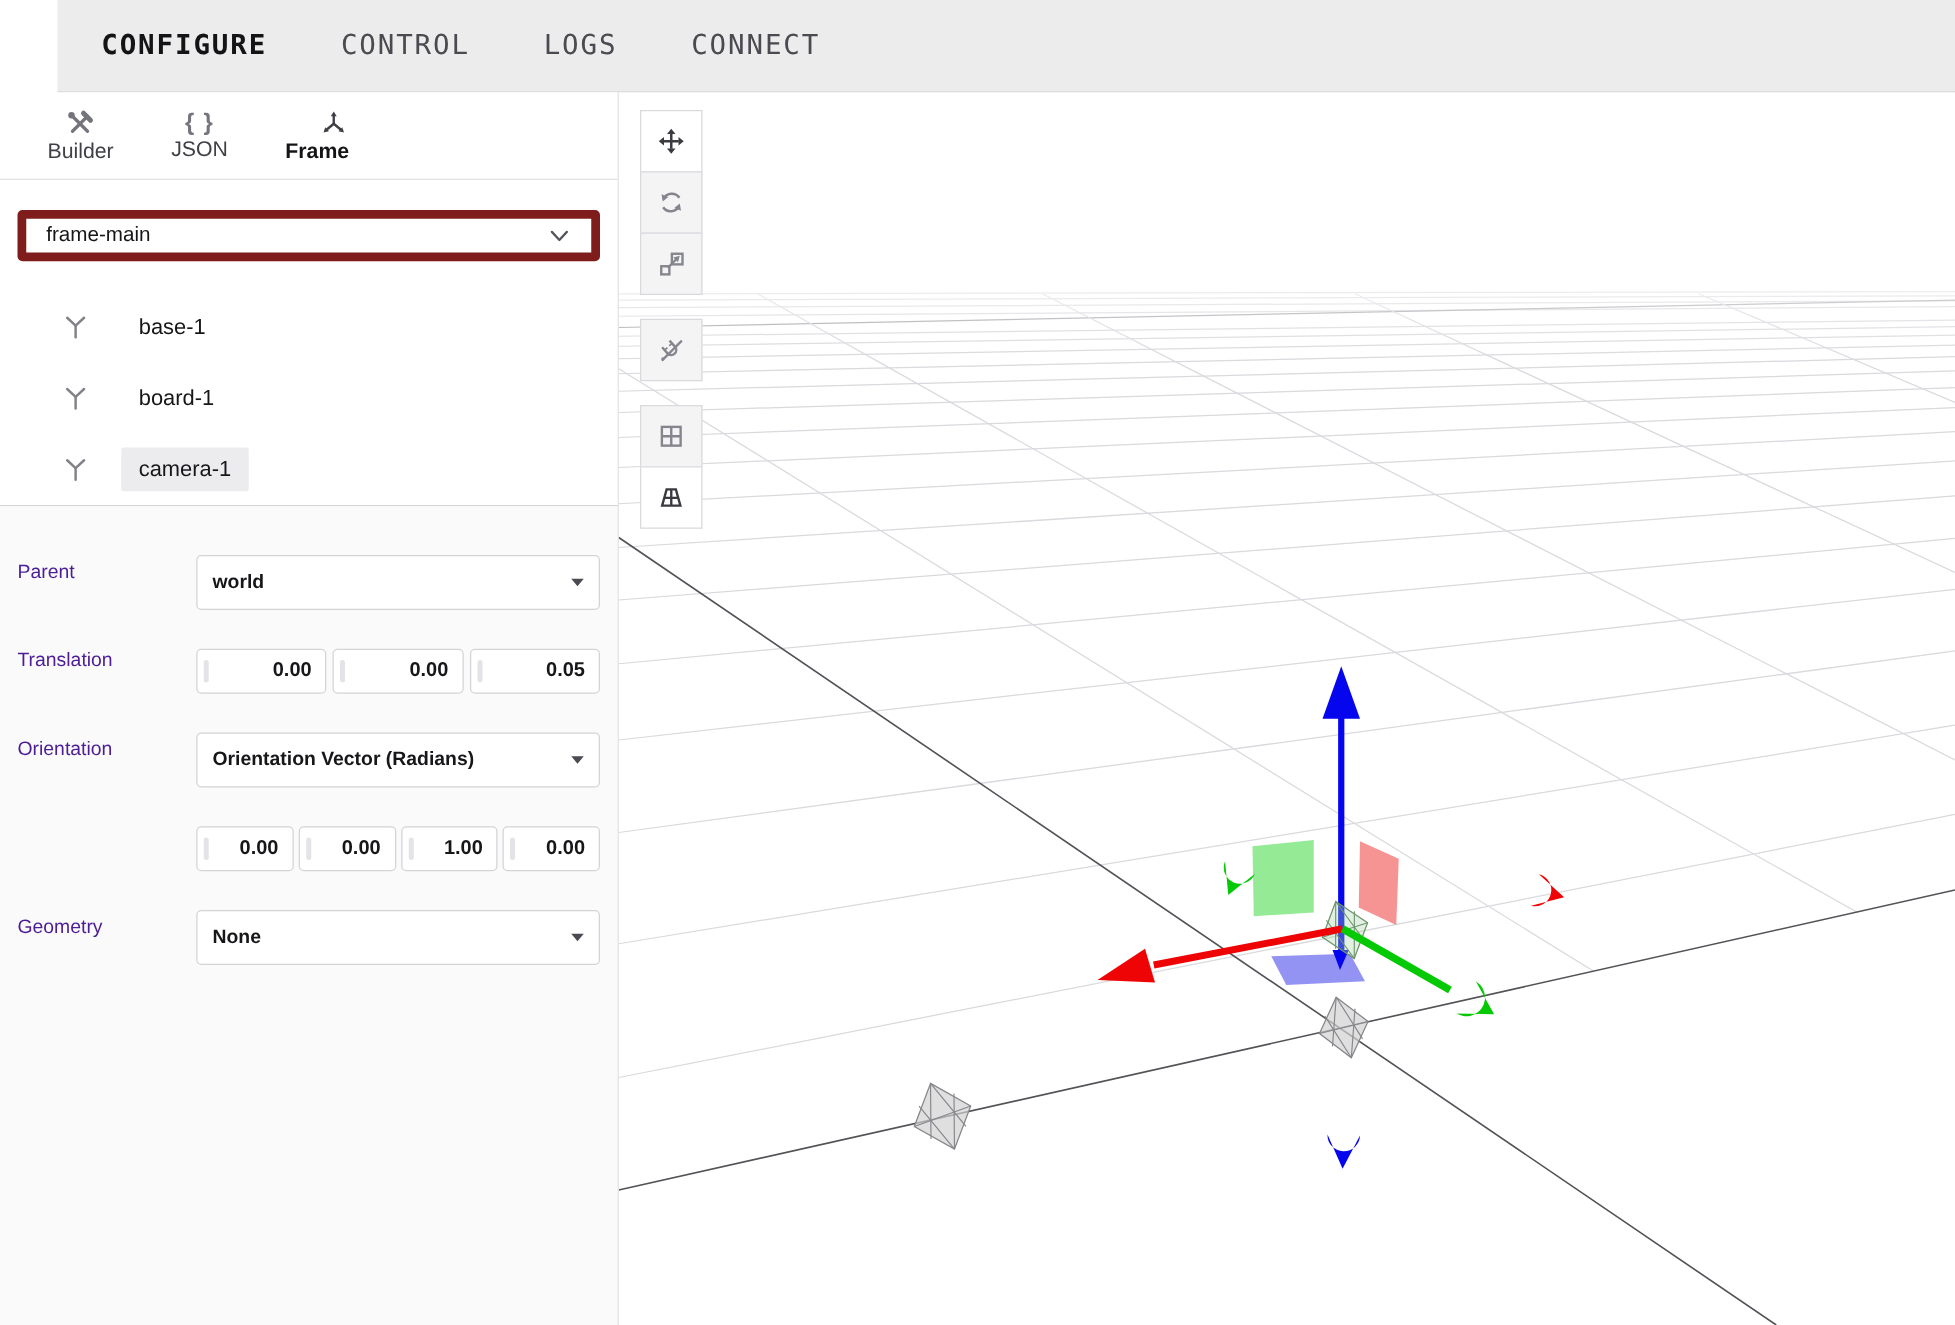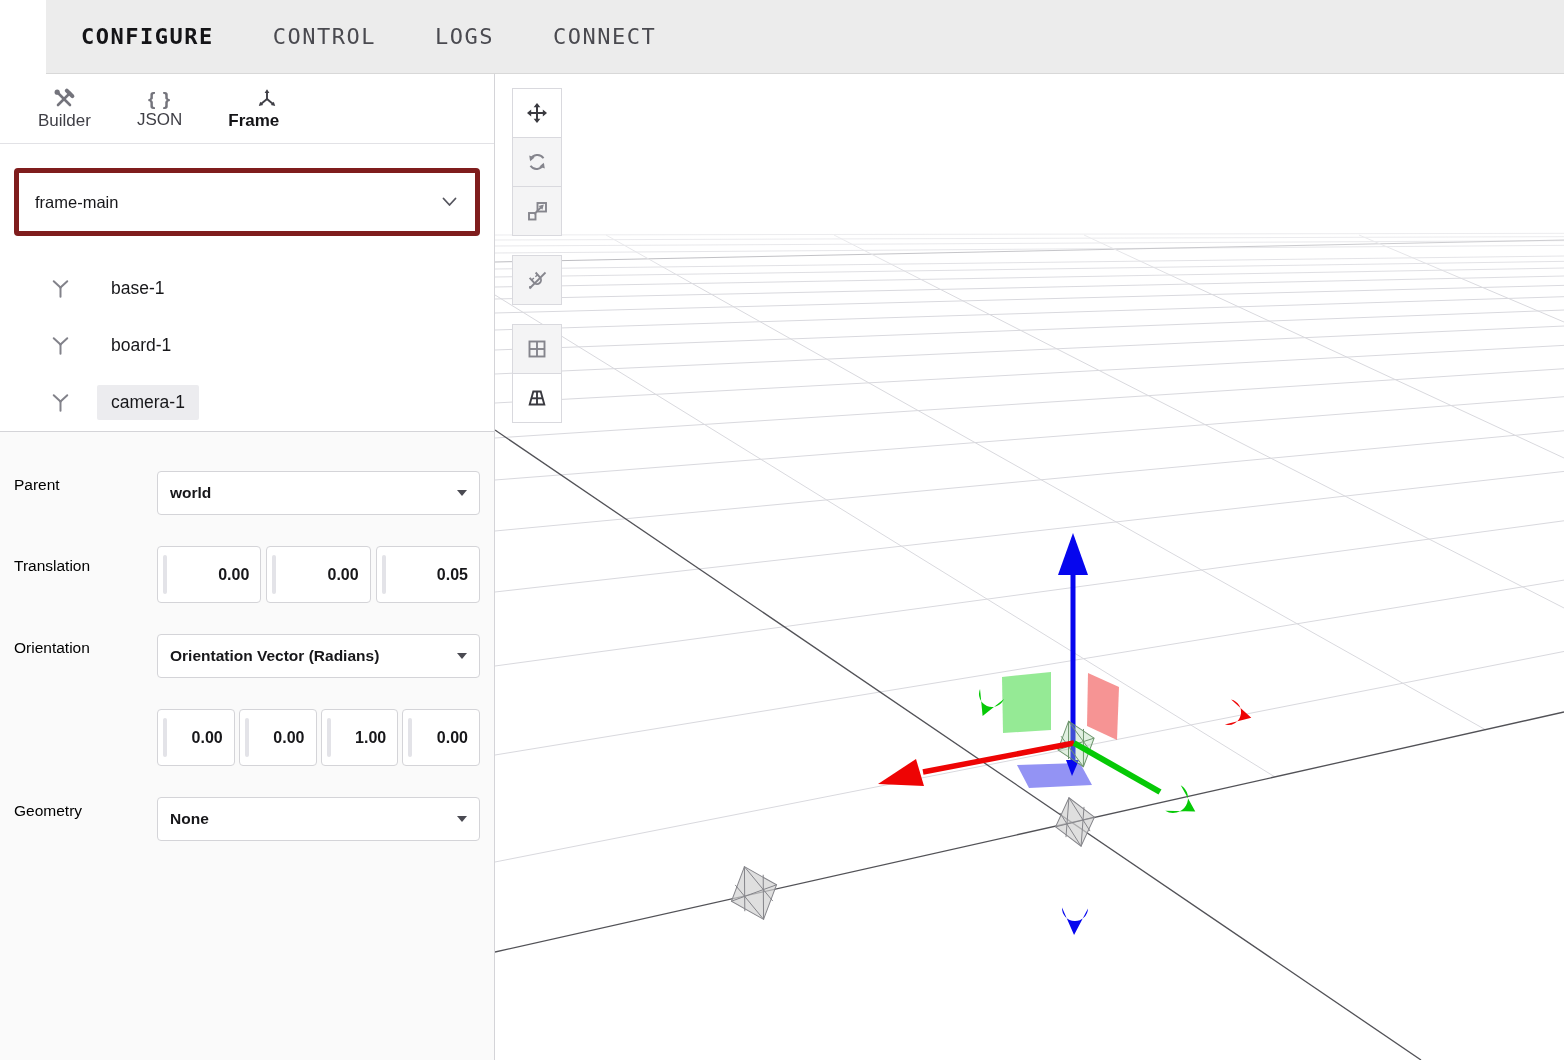--- a/index.html
+++ b/index.html
@@ -22,43 +22,43 @@
   .subtabs{height:70px;border-bottom:1px solid #e2e2e6;display:flex;align-items:center;
     padding-left:38px;gap:46px;background:#fff;flex:0 0 auto;}
   .subtab{display:flex;align-items:center;font-size:17px;color:#3f3f46;cursor:pointer;flex-direction:column;}
   .subtab .ticon{color:#74747c;display:flex;align-items:center;}
   .subtab.active{font-weight:bold;color:#141417;align-items:flex-end;}
   .subtab.active .ticon{color:#3f3f46;}
   .braces{font-size:19px;font-weight:bold;letter-spacing:1px;}
 
   
   .tree-section{flex:0 0 auto;background:#fff;}
-  .frame-select{margin:24px 14px 0 14px;height:68px;border:5px solid #7f1d1d;border-radius:4px;
+  .frame-select{margin:24px 14px 0 14px;height:41px;border:7px solid #7f1d1d;border-radius:4px;
     display:flex;align-items:center;justify-content:space-between;padding:0 18px 0 16px;
     font-size:16.5px;color:#17171a;cursor:pointer;background:#fff;}
   .tree{margin-top:24px;}
   .tree-item{height:57px;display:flex;align-items:center;padding-left:48px;gap:24px;cursor:pointer;}
   .tree-item .ticon{color:#82828a;display:flex;}
   .tree-label{font-size:17.5px;color:#17171a;padding:7px 14px;border-radius:2px;}
   .tree-item.selected .tree-label{background:#ececef;}
 
   .divider{height:1px;background:#d4d4d8;flex:0 0 auto;}
 
   
   .props{flex:1;background:#fafafa;padding:22px 14px 0 14px;}
   .prow{display:flex;align-items:center;margin-bottom:14px;}
-  .plabel{width:143px;font-size:15.5px;color:#000000;flex:0 0 auto;}
+  .plabel{width:143px;font-size:15.5px;color:#4c1d95;flex:0 0 auto;}
   .pcontrol{width:324px;display:flex;gap:5px;margin-top:17px;}
   .select{flex:1;height:44px;background:#fff;border:1px solid #d4d4d8;border-radius:4px;
     display:flex;align-items:center;justify-content:space-between;
     padding:0 12px 0 12px;font-size:15.5px;font-weight:600;color:#17171a;cursor:pointer;min-width:0;}
   .caret{width:0;height:0;border-left:5px solid transparent;border-right:5px solid transparent;
     border-top:6px solid #4a4a52;flex:0 0 auto;margin-left:6px;}
   .num-input{position:relative;flex:1;min-width:0;}
-  .num-input input{width:100%;height:57px;border:1px solid #d4d4d8;border-radius:4px;background:#fff;
+  .num-input input{width:100%;height:36px;border:1px solid #d4d4d8;border-radius:4px;background:#fff;
     text-align:right;padding:0 11px 0 16px;font-size:16px;font-weight:600;color:#17171a;
     font-family:"Liberation Sans",sans-serif;outline:none;}
   .num-input .drag-strip{position:absolute;left:6px;top:9px;bottom:9px;width:4px;background:#e3e3e8;border-radius:2px;}
 
   
   .vp-toolbar{position:absolute;left:17px;top:14px;z-index:5;}
   .tb-group{display:flex;flex-direction:column;margin-bottom:19px;}
   .tb-btn{width:50px;height:50px;border:1px solid #d9d9de;background:#f4f4f5;color:#85858d;
     display:flex;align-items:center;justify-content:center;cursor:pointer;margin-top:-1px;}
   .tb-btn:first-child{margin-top:0;}

